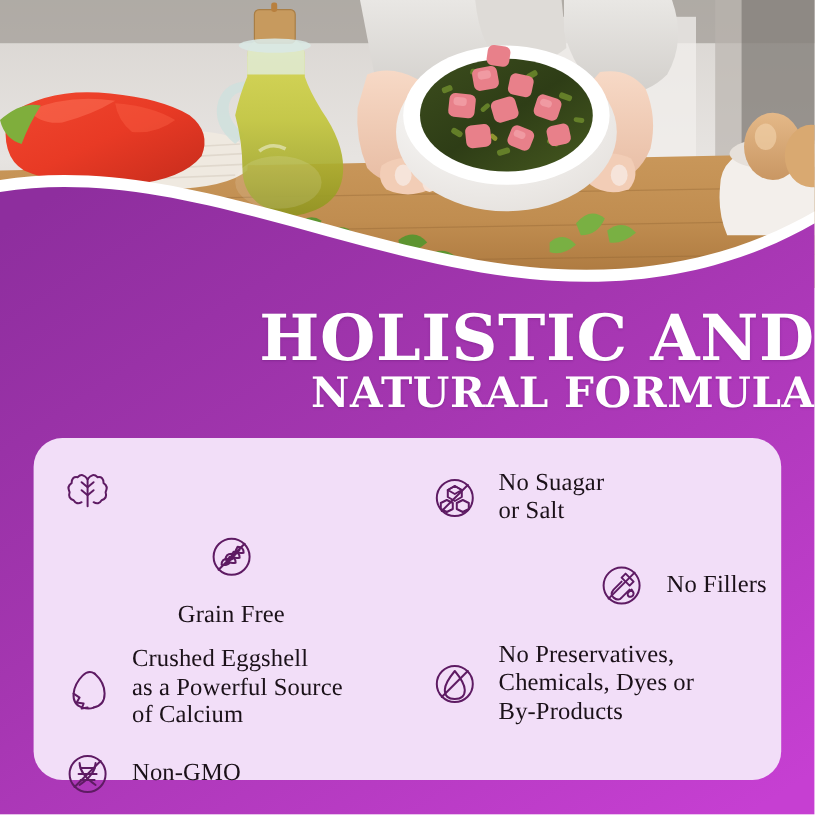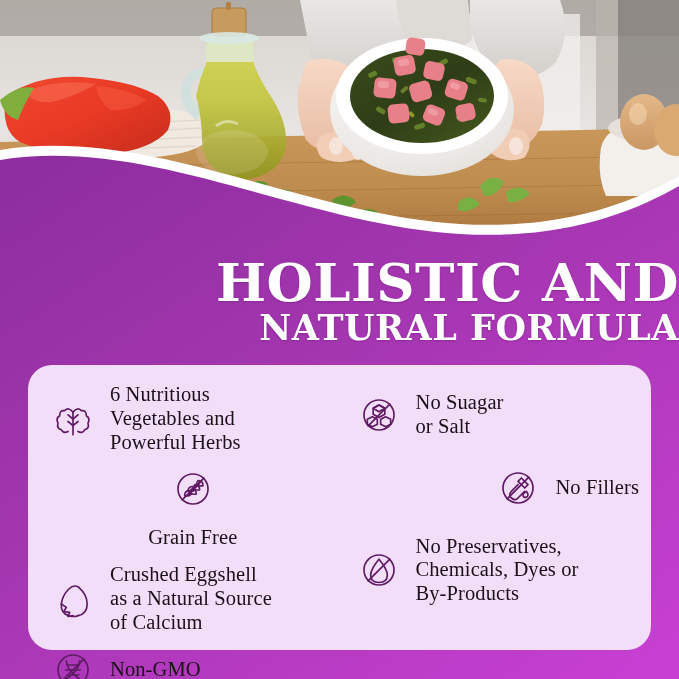--- a/index.html
+++ b/index.html
@@ -316,23 +316,20 @@
 
       <div class="feature f0">
         <span class="feat-icon">
           <svg width="40" height="40" viewBox="0 0 48 48" fill="none" stroke="#5E1B63" stroke-width="2" stroke-linecap="round" stroke-linejoin="round">
             <path d="M24 43 V16"></path>
             <path d="M24 16 q-5 -7 -10 -2 q-6 -1 -6 6 q-5 3 -2 9 q-2 6 4 8 q3 5 8 2"></path>
             <path d="M24 16 q5 -7 10 -2 q6 -1 6 6 q5 3 2 9 q2 6 -4 8 q-3 5 -8 2"></path>
             <path d="M24 24 l-6 -5 M24 24 l6 -5 M24 32 l-6 -5 M24 32 l6 -5"></path>
           </svg>
         </span>
-        <span class="feat-text" style="white-space:pre-line">6 Nutritious
-Vegetables and
-Powerful Herbs</span>
       </div>
 
       <div class="feature f1">
         <span class="feat-icon">
           <svg width="40" height="40" viewBox="0 0 48 48" fill="none" stroke="#5E1B63" stroke-width="2" stroke-linecap="round" stroke-linejoin="round">
             <circle cx="24" cy="24" r="18"></circle>
             <path d="M11 37 L37 11"></path>
             <path d="M18 32 L32 17"></path>
             <path d="M30 14 q6 0 6 6 q-6 1 -8 -2 Z"></path>
             <path d="M26 19 q6 0 6 6 q-6 1 -8 -2 Z"></path>
@@ -346,21 +343,21 @@
 
       <div class="feature f2">
         <span class="feat-icon">
           <svg width="40" height="40" viewBox="0 0 48 48" fill="none" stroke="#5E1B63" stroke-width="2" stroke-linecap="round" stroke-linejoin="round">
             <path d="M31 10 q10 9 10 20 q0 12 -11 14"></path>
             <path d="M31 10 q-6 -4 -12 2 q-8 8 -9 18 q-1 11 9 14 q6 2 11 0"></path>
             <path d="M10 30 l6 4 l-3 5 l7 1 l-2 5 l6 -1"></path>
           </svg>
         </span>
         <span class="feat-text" style="white-space:pre-line">Crushed Eggshell
-as a Natural Source
+as a Powerful Source
 of Calcium</span>
       </div>
 
       <div class="feature f3">
         <span class="feat-icon">
           <svg width="40" height="40" viewBox="0 0 48 48" fill="none" stroke="#5E1B63" stroke-width="2" stroke-linecap="round" stroke-linejoin="round">
             <circle cx="24" cy="24" r="18"></circle>
             <path d="M11 37 L37 11"></path>
             <path d="M16 13 q0 11 16 22"></path>
             <path d="M32 13 q0 11 -16 22"></path>

